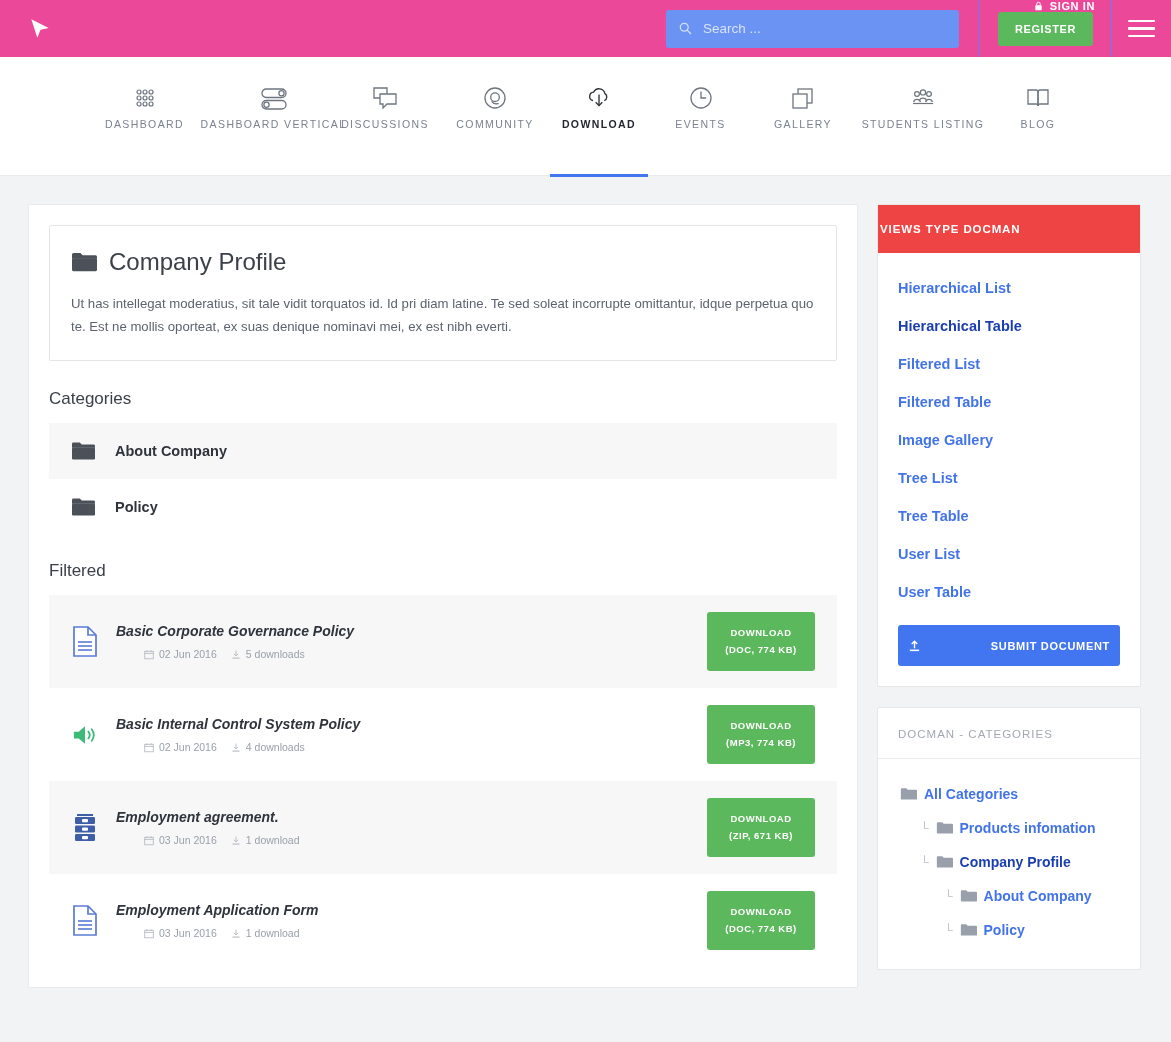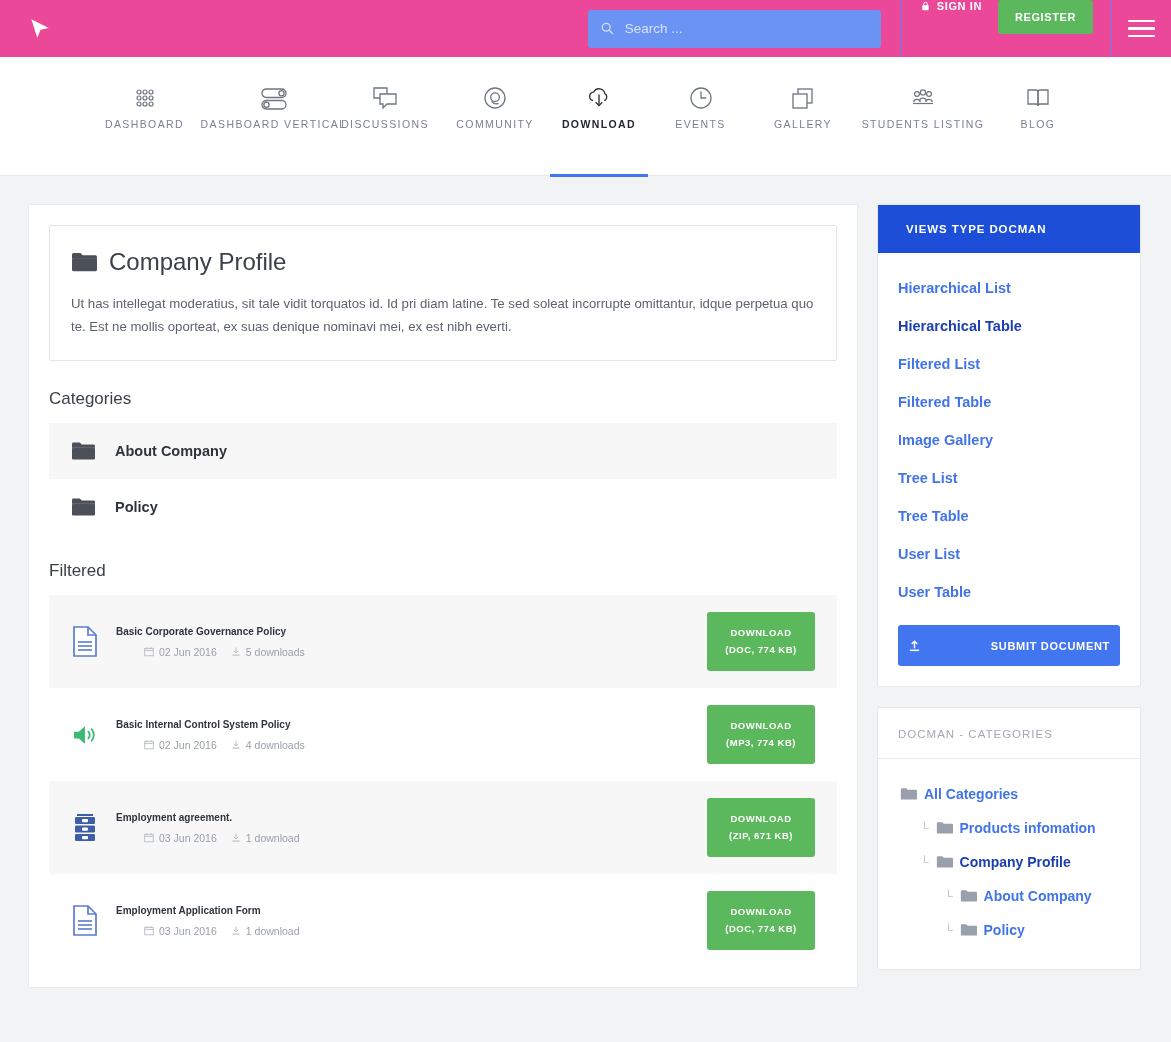--- a/index.html
+++ b/index.html
@@ -45,25 +45,26 @@
     outline: none;
     color: #e4ecfd;
     font-size: 13.5px;
     font-family: "Liberation Sans", sans-serif;
     margin-left: 10px;
     width: 100%;
   }
   .search-input::placeholder { color: #d7e2fb; }
   .auth-zone {
     display: flex;
-    align-items: flex-start;
+    align-items: flex-end;
     height: 57px;
     border-left: 1px solid #5a84f2;
     border-right: 1px solid #5a84f2;
     padding: 0 0 0 18px;
+    flex-direction: column;
   }
   .signin {
     display: flex;
     align-items: center;
     gap: 6px;
     color: #ffffff;
     font-size: 11px;
     font-weight: bold;
     letter-spacing: .6px;
     text-decoration: none;
@@ -202,21 +203,21 @@
   .doc-row {
     display: flex;
     align-items: center;
     padding: 16px 22px;
     gap: 18px;
     min-height: 93px;
   }
   .doc-row.odd { background: #f7f7f8; }
   .doc-icon { width: 27px; height: 34px; flex: none; display: flex; align-items: center; justify-content: center; }
   .doc-body { flex: 1; }
-  .doc-title { font-size: 10px; color: #2f343c; font-weight: bold; }
+  .doc-title { font-size: 14px; color: #2f343c; font-weight: bold; font-style: italic; }
   .doc-meta {
     margin-top: 9px;
     display: flex;
     align-items: center;
     gap: 14px;
     font-size: 10.5px;
     color: #9aa0aa;
     margin-left: 28px;
   }
   .doc-meta span { display: flex; align-items: center; gap: 5px; }
@@ -239,26 +240,26 @@
 
   
   .sidebar { width: 264px; }
   .widget {
     background: #fff;
     border: 1px solid #e6e7e9;
     border-radius: 2px;
     margin-bottom: 20px;
   }
   .widget-head-green {
-    background: #1d4ed8;
+    background: #ef4444;
     color: #fff;
     font-size: 11.5px;
     font-weight: bold;
     letter-spacing: .9px;
-    padding: 18px 28px;
+    padding: 18px 2px;
   }
   .widget-head-plain {
     color: #a3a8b1;
     font-size: 11.5px;
     font-weight: normal;
     letter-spacing: 1px;
     padding: 20px 20px 18px 20px;
     border-bottom: 1px solid #ececee;
   }
   .widget-body { padding: 16px 20px 20px 20px; }

